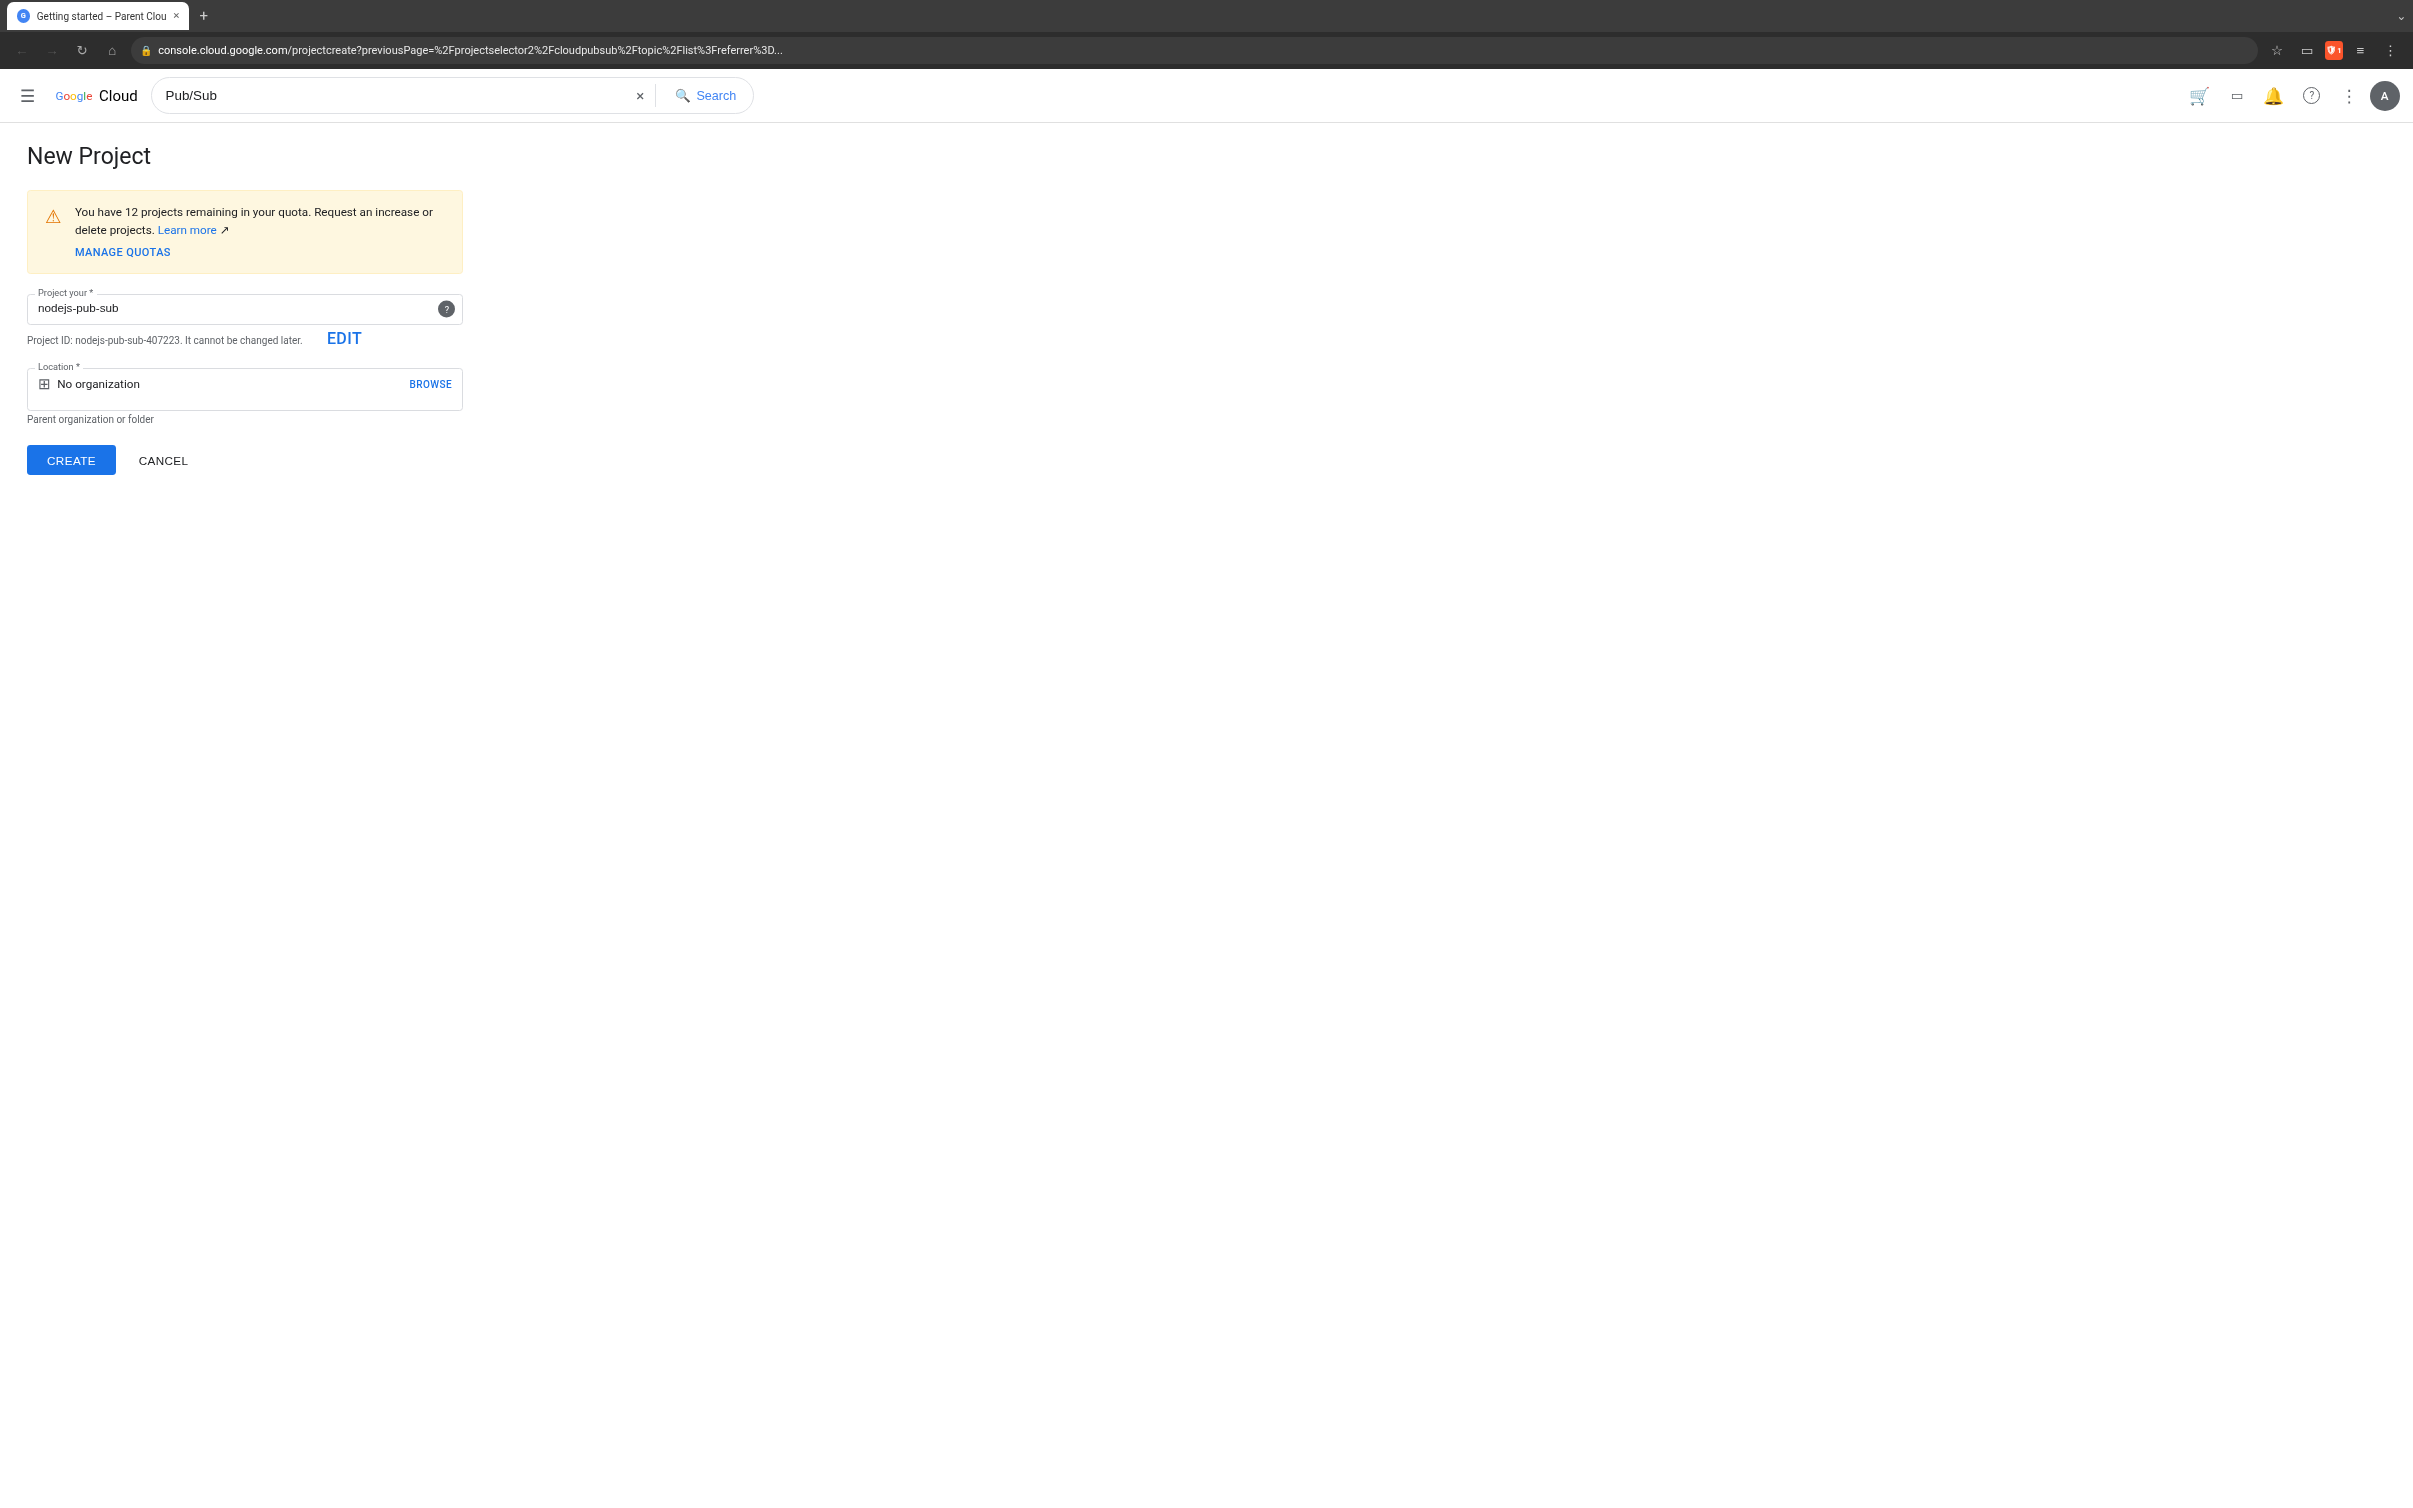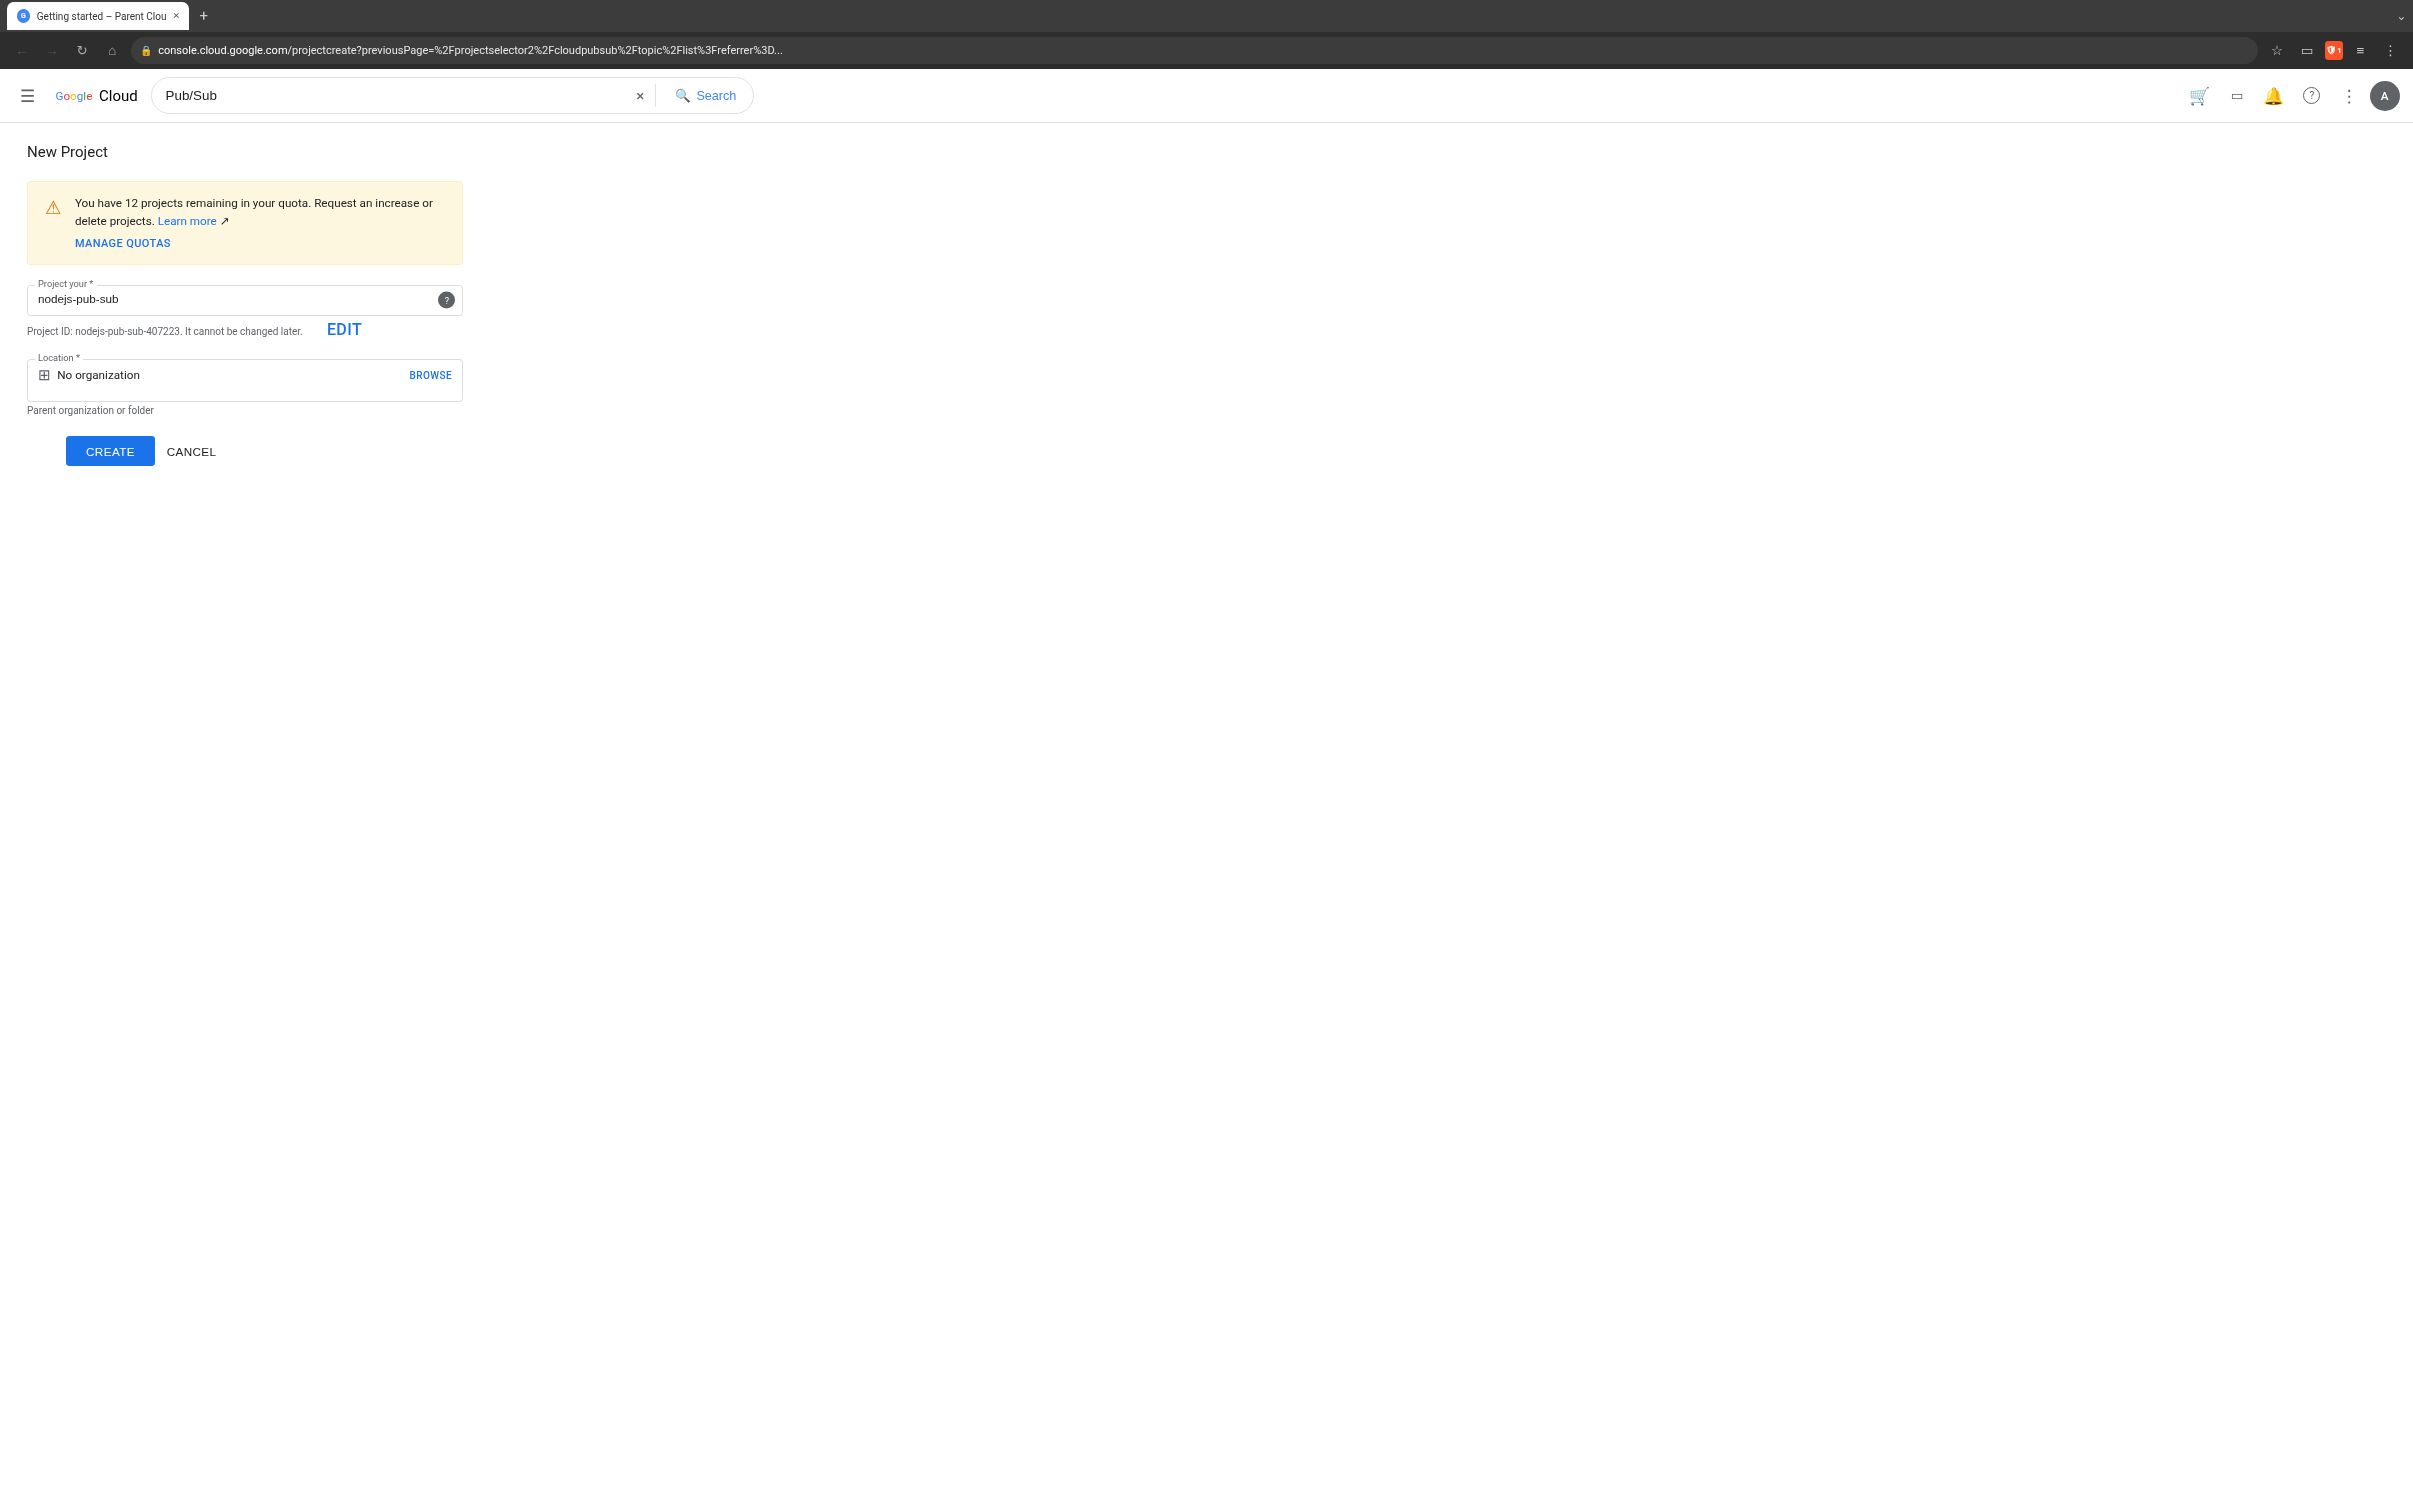--- a/index.html
+++ b/index.html
@@ -224,21 +224,21 @@
       cursor: pointer;
       display: flex; align-items: center; justify-content: center;
       color: white; font-size: 11.7px; font-weight: 500;
     }
 
     
     .main-content {
       padding: 20px 27px;
     }
     .page-title {
-      font-size: 15px;
+      font-size: 23px;
       font-weight: 400;
       color: #202124;
       margin-bottom: 20px;
     }
 
     
     .warning-banner {
       background: #fef7e0;
       border: 0.8px solid #feefc3;
       border-radius: 3.4px;
@@ -348,23 +348,22 @@
       letter-spacing: 0.4px;
       text-transform: uppercase;
       cursor: pointer;
       text-decoration: none;
     }
 
     
     .form-buttons {
       display: flex;
       align-items: center;
-      gap: 5px;
+      gap: 16px;
       margin-top: 20px;
-      margin-left: 39px;
     }
     .btn-create {
       background: #1a73e8;
       color: #fff;
       border: none;
       border-radius: 3.4px;
       padding: 0 20px;
       height: 30px;
       font-size: 11.7px;
       font-weight: 500;

